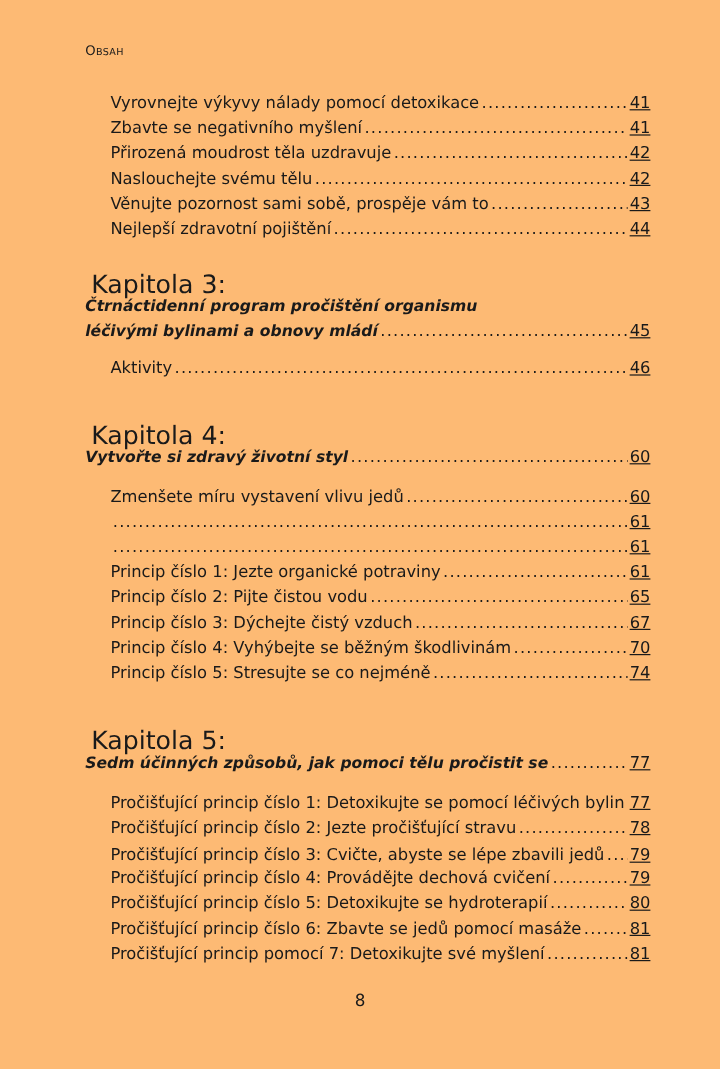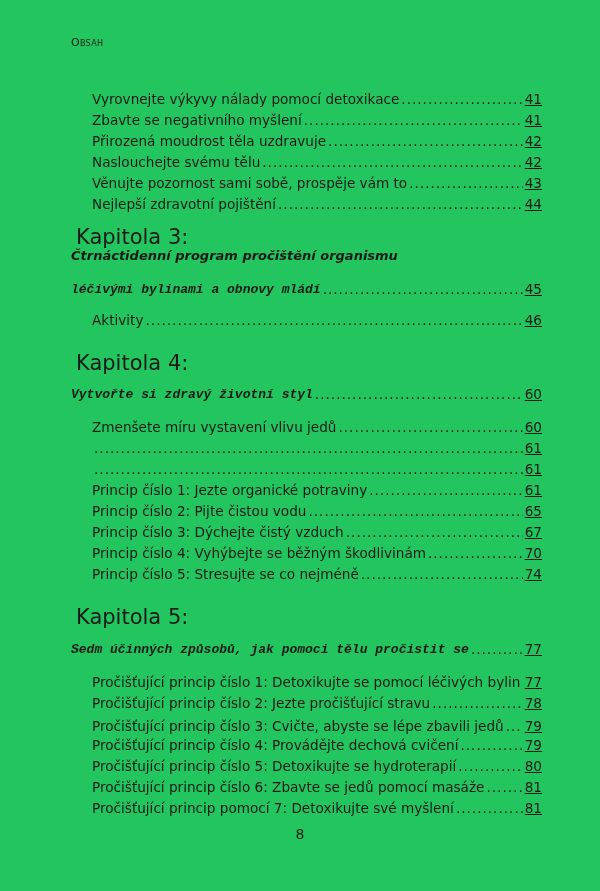--- a/index.html
+++ b/index.html
@@ -1,32 +1,32 @@
 <!DOCTYPE html>
 <html><head>
 <meta charset="utf-8">
 <style>
   html, body { margin:0; padding:0; }
   body {
     width:600px; height:891px; background:#fdfdfd; position:relative; overflow:hidden;
     font-family:"DejaVu Sans", sans-serif; color:#1a1a1a;
   }
-  .page { position:absolute; left:0; top:0; width:600px; height:891px; background:#22c55e; }
+  .page { position:absolute; left:0; top:0; width:600px; height:891px; background:#fdba74; }
   .header { position:absolute; left:71px; top:36px; font-size:11px; letter-spacing:0.3px; font-variant:small-caps; }
   .entry {
     position:absolute; left:92px; width:450px; height:21px;
-    display:flex; align-items:center; font-size:13.6px; line-height:21px; white-space:nowrap;margin-top:13px;
+    display:flex; align-items:center; font-size:13.6px; line-height:21px; white-space:nowrap;
   }
   .entry.wide { left:71px; width:471px; }
   .entry .t { flex:0 0 auto; }
   .entry .dots { flex:1 1 auto; overflow:hidden; margin:0 2px; }
   .entry .dots::after { content:"........................................................................................................................................................................"; letter-spacing:1px; }
   .entry .p { flex:0 0 auto; text-align:right;text-decoration:underline; }
   .chap { position:absolute; left:76px; font-size:21px; font-weight:normal; }
-  .sub { font-weight:bold; font-style:italic; font-size:13px;font-family:Liberation Mono, monospace; }
+  .sub { font-weight:bold; font-style:italic; font-size:13px; }
   .subline { position:absolute; left:71px; font-size:13px; font-weight:bold; font-style:italic; line-height:21px; }
   .pagenum { position:absolute; left:0; width:600px; top:826px; text-align:center; font-size:14px; }
 </style>
 </head>
 <body>
 
 <div class="page">
   <div class="header">Obsah</div>
 
   <div class="entry" style="top:76px">

